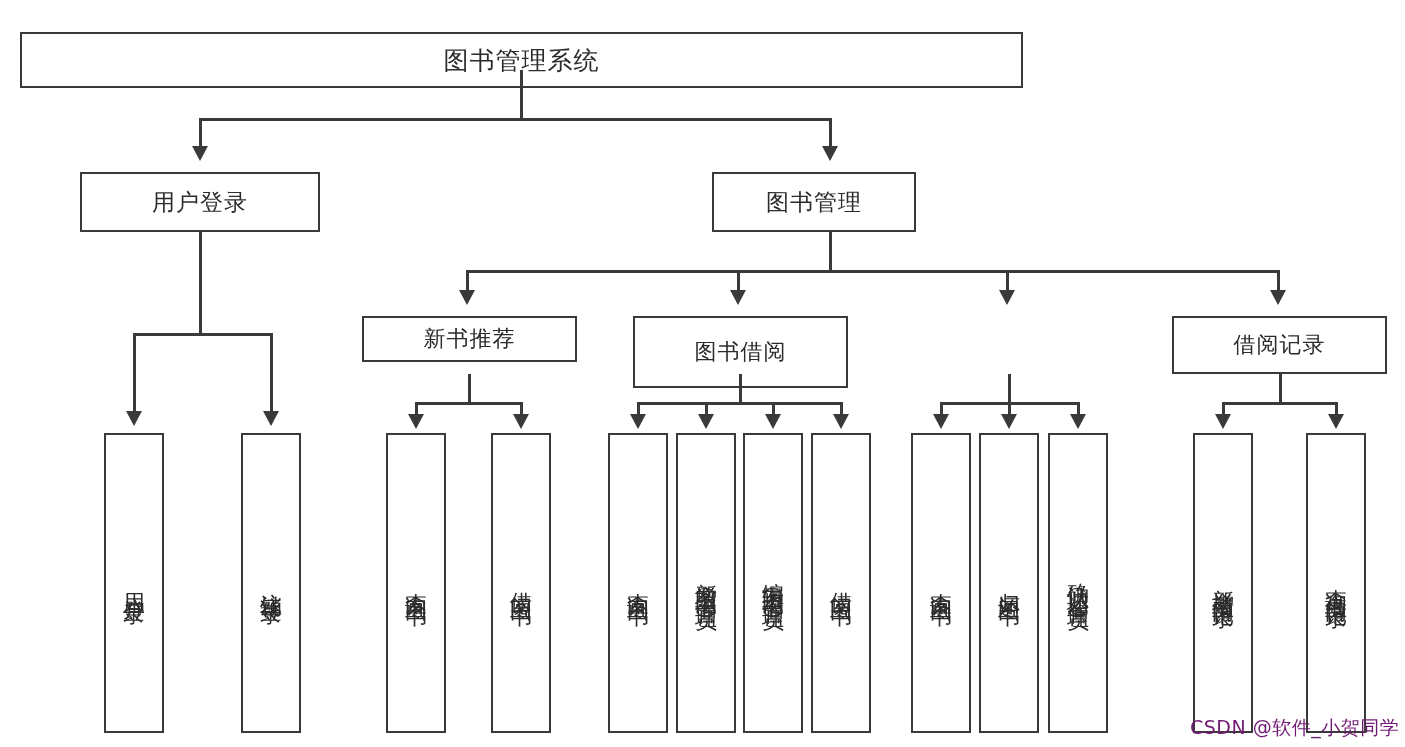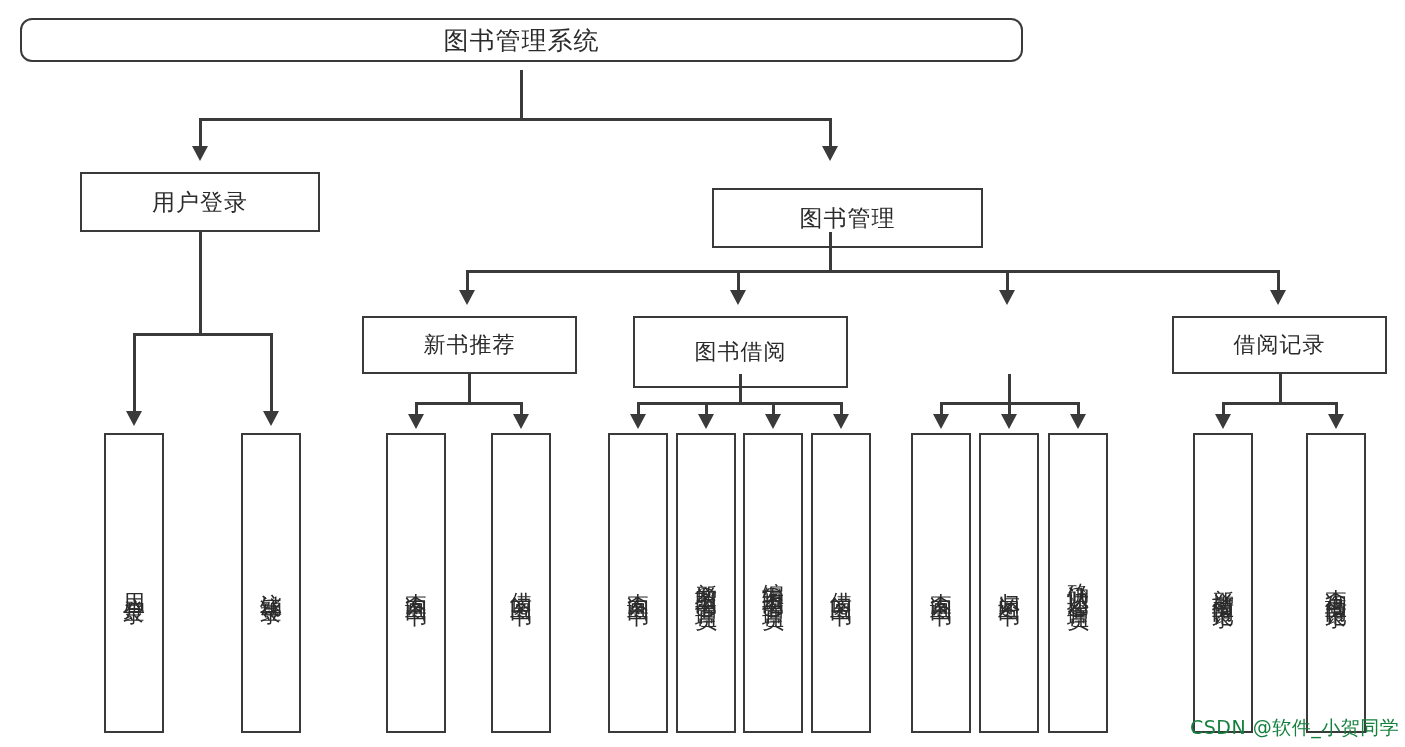--- a/index.html
+++ b/index.html
@@ -61,49 +61,49 @@
   .arrow{
     position:absolute;
     width:0;height:0;
     border-left:8px solid transparent;
     border-right:8px solid transparent;
     border-top:15px solid #3a3a3a;
   }
   .watermark{
     position:absolute;
     font-size:19px;
-    color:#15803d;
+    color:#701a75;
     letter-spacing:0.5px;
     white-space:nowrap;
     user-select:none;
   }
 </style>
 </head>
 <body>
 
 <div id="canvas">
 
-  <div class="node lvl1" style="left:20px;top:18px;width:1003px;height:44px;border-radius:12px;">
+  <div class="node lvl1" style="left:20px;top:32px;width:1003px;height:56px;">
     <span class="lbl">图书管理系统</span>
   </div>
 
   <div class="vline" style="left:520px;top:70px;width:3px;height:50px;"></div>
 
   <div class="hline" style="left:199px;top:118px;width:633px;height:3px;"></div>
 
   <div class="vline" style="left:199px;top:118px;width:3px;height:30px;"></div>
   <div class="arrow" style="left:192px;top:146px;"></div>
   <div class="vline" style="left:829px;top:118px;width:3px;height:30px;"></div>
   <div class="arrow" style="left:822px;top:146px;"></div>
 
   <div class="node lvl2" style="left:80px;top:172px;width:240px;height:60px;">
     <span class="lbl">用户登录</span>
   </div>
 
-  <div class="node lvl2" style="left:712px;top:172px;width:271px;height:60px;margin-top:16px;">
+  <div class="node lvl2" style="left:712px;top:172px;width:204px;height:60px;">
     <span class="lbl">图书管理</span>
   </div>
 
   <div class="vline" style="left:199px;top:232px;width:3px;height:103px;"></div>
   <div class="hline" style="left:133px;top:333px;width:139px;height:3px;"></div>
   <div class="vline" style="left:133px;top:333px;width:3px;height:80px;"></div>
   <div class="arrow" style="left:126px;top:411px;"></div>
   <div class="vline" style="left:270px;top:333px;width:3px;height:80px;"></div>
   <div class="arrow" style="left:263px;top:411px;"></div>
 
@@ -115,21 +115,21 @@
 
   <div class="vline" style="left:737px;top:270px;width:3px;height:22px;"></div>
   <div class="arrow" style="left:730px;top:290px;"></div>
 
   <div class="vline" style="left:1006px;top:270px;width:3px;height:22px;"></div>
   <div class="arrow" style="left:999px;top:290px;"></div>
 
   <div class="vline" style="left:1277px;top:270px;width:3px;height:22px;"></div>
   <div class="arrow" style="left:1270px;top:290px;"></div>
 
-  <div class="node lvl3" style="left:362px;top:316px;width:215px;height:58px;">
+  <div class="node lvl3" style="left:362px;top:316px;width:215px;height:46px;">
     <span class="lbl">新书推荐</span>
   </div>
   <div class="node lvl3" style="left:633px;top:316px;width:215px;height:72px;">
     <span class="lbl">图书借阅</span>
   </div>
   <div class="node lvl3" style="left:1172px;top:316px;width:215px;height:58px;">
     <span class="lbl">借阅记录</span>
   </div>
 
   <div class="vline" style="left:468px;top:374px;width:3px;height:30px;"></div>

